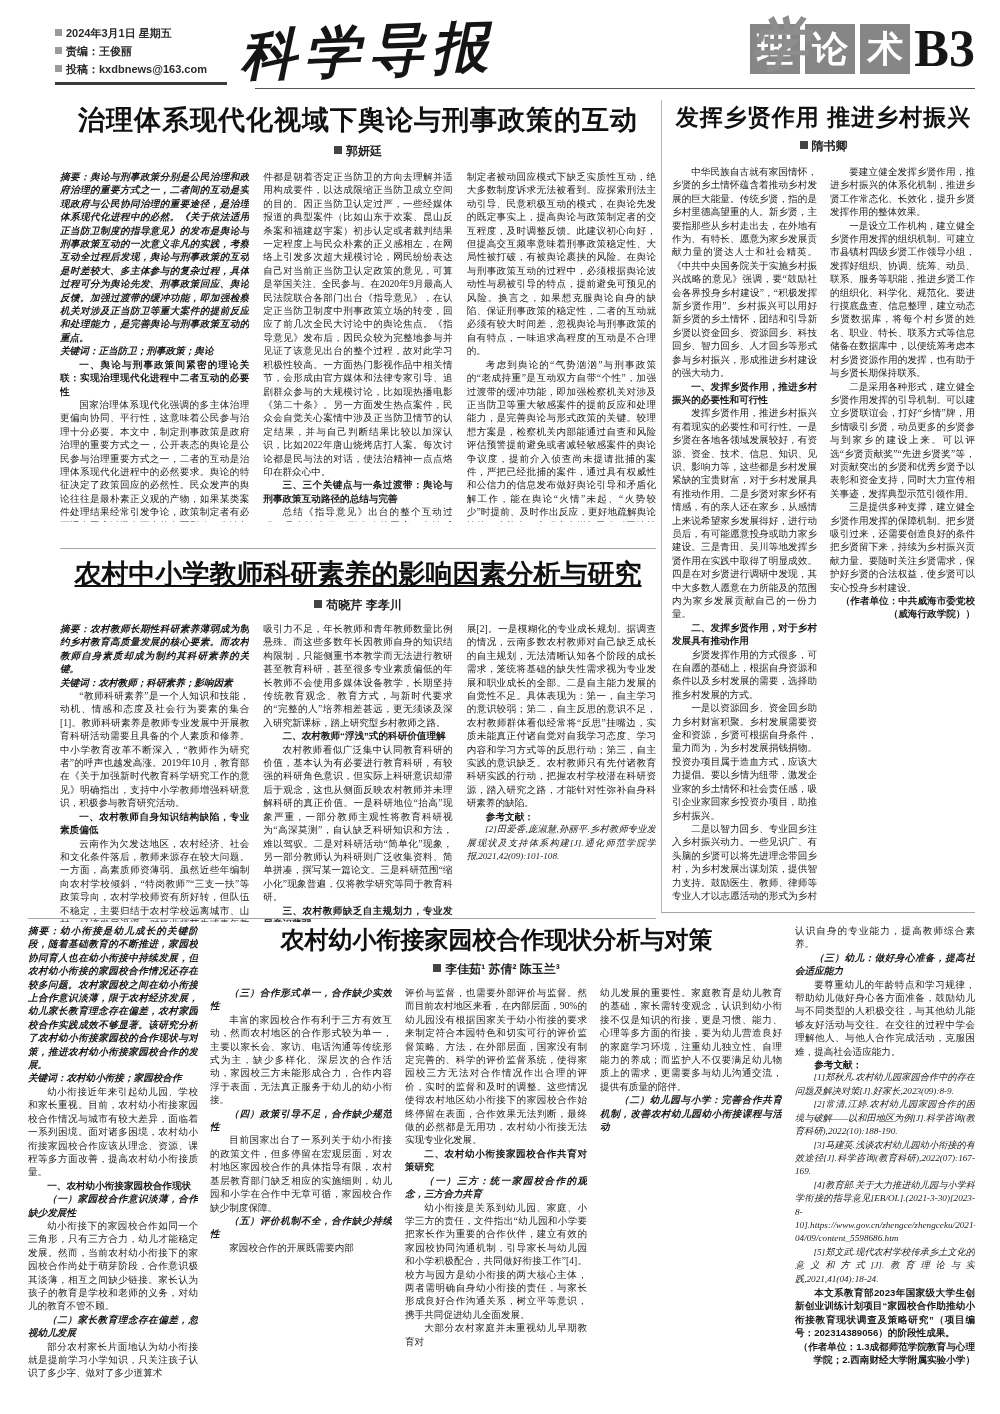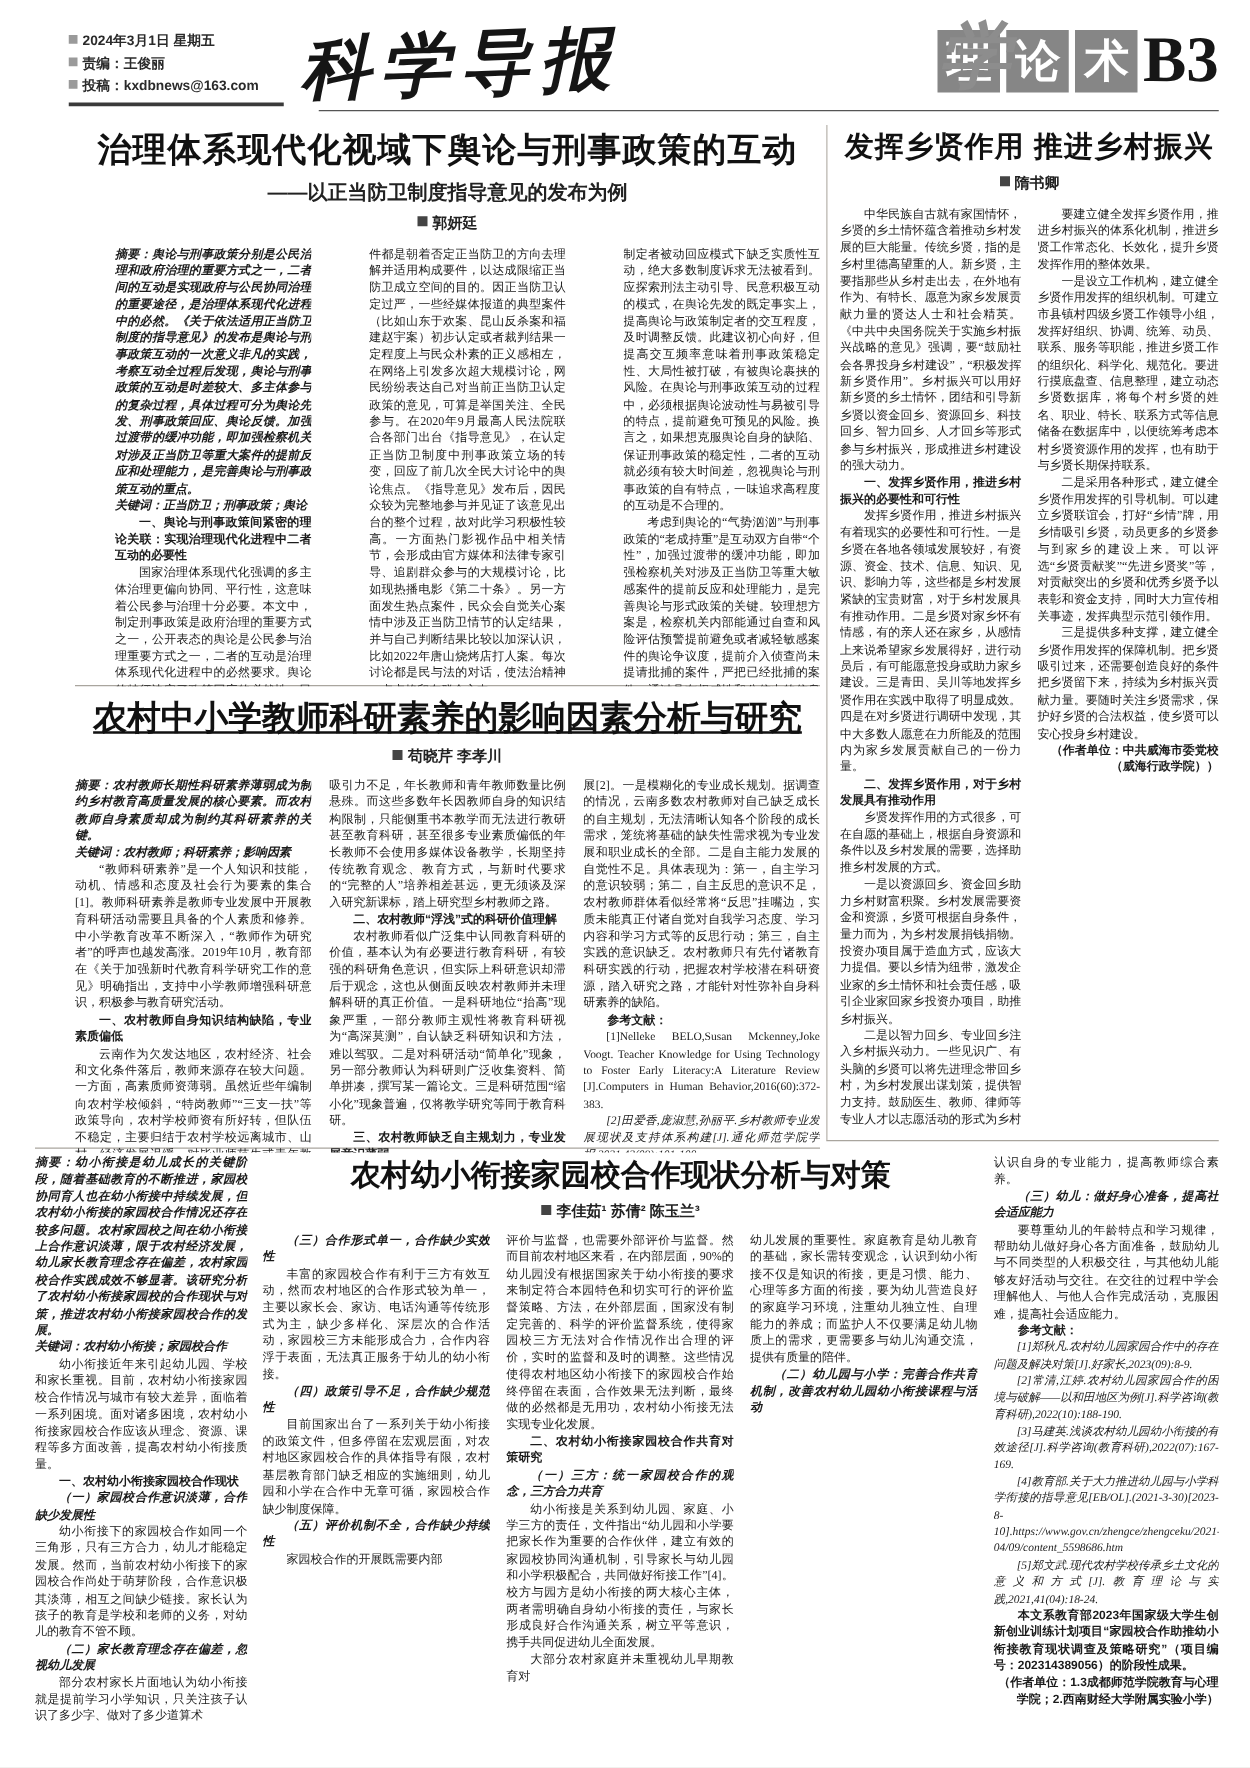--- a/index.html
+++ b/index.html
@@ -41,21 +41,21 @@
   .s-refh{text-indent:2em;font-weight:700;font-family:"Liberation Sans",sans-serif;}
   .s-ref{text-indent:2em;font-style:italic;font-size:9.2px;}
   .s-refen{text-indent:2em;font-size:9.2px;}
   .s-fund{text-indent:2em;font-weight:700;font-family:"Liberation Sans",sans-serif;}
   .s-unit{text-indent:0;text-align:right;font-weight:700;font-family:"Liberation Sans",sans-serif;}
   
   .art1{left:60px;top:102px;width:596px;}
   .art1 .art-title{font-size:27px;letter-spacing:1px;}
   .art1 .art-sub{font-size:16px;margin-top:6px;}
   .art1 .cols{margin-top:10px;gap:14px;}
-  .art1 .col{width:190px;height:352px;margin-left:32px;}
+  .art1 .col{width:190px;height:352px;}
   .art2{left:672px;top:102px;width:303px;}
   .art2 .art-title{font-size:23px;letter-spacing:1px;}
   .art2 .cols{margin-top:10px;gap:13px;}
   .art2 .col{width:145px;height:737px;}
   .art3{left:60px;top:556px;width:596px;}
   .art3 .art-title{font-size:27px;text-decoration:underline;}
   .art3 .cols{margin-top:8px;gap:14px;}
   .art3 .col{width:190px;height:300px;}
   .art4{left:28px;top:924px;width:947px;display:flex;gap:12px;}
   .art4 .sidecol{width:170px;height:482px;}
@@ -86,21 +86,20 @@
     <div class="page-no">B3</div>
   </div>
 
   <div class="vrule" style="left:661px;top:100px;height:812px;"></div>
   <div class="hrule" style="left:60px;top:548px;width:596px;"></div>
   <div class="hrule" style="left:661px;top:912px;width:314px;"></div>
   <div class="hrule" style="left:28px;top:918px;width:628px;"></div>
 
   <section class="art art1">
     <div class="art-title">治理体系现代化视域下舆论与刑事政策的互动</div>
-    <div class="art-sub">——以正当防卫制度指导意见的发布为例</div>
     <div class="byline"><span class="sq"></span><span>郭妍廷</span></div>
     <div class="cols">
       <div class="col">
           <p class="para s-abs">摘要：舆论与刑事政策分别是公民治理和政府治理的重要方式之一，二者间的互动是实现政府与公民协同治理的重要途径，是治理体系现代化进程中的必然。《关于依法适用正当防卫制度的指导意见》的发布是舆论与刑事政策互动的一次意义非凡的实践，考察互动全过程后发现，舆论与刑事政策的互动是时差较大、多主体参与的复杂过程，具体过程可分为舆论先发、刑事政策回应、舆论反馈。加强过渡带的缓冲功能，即加强检察机关对涉及正当防卫等重大案件的提前反应和处理能力，是完善舆论与刑事政策互动的重点。</p>
           <p class="para s-kw">关键词：正当防卫；刑事政策；舆论</p>
           <p class="para s-h">一、舆论与刑事政策间紧密的理论关联：实现治理现代化进程中二者互动的必要性</p>
           <p class="para s-p">国家治理体系现代化强调的多主体治理更偏向协同、平行性，这意味着公民参与治理十分必要。本文中，制定刑事政策是政府治理的重要方式之一，公开表态的舆论是公民参与治理重要方式之一，二者的互动是治理体系现代化进程中的必然要求。舆论的特征决定了政策回应的必然性。民众发声的舆论往往是最朴素正义观的产物，如果某类案件处理结果经常引发争论，政策制定者有必要适当回应以避免更大的负面影响。舆论与刑事政策的互动，从二者自身分析和实现治理体系现代化大背景出发，都有充分的必要性，需要通过总结现有经验，推进构建良性互动机制。</p>
         </div>
       <div class="col">
           <p class="para s-pc">件都是朝着否定正当防卫的方向去理解并适用构成要件，以达成限缩正当防卫成立空间的目的。因正当防卫认定过严，一些经媒体报道的典型案件（比如山东于欢案、昆山反杀案和福建赵宇案）初步认定或者裁判结果一定程度上与民众朴素的正义感相左，在网络上引发多次超大规模讨论，网民纷纷表达自己对当前正当防卫认定政策的意见，可算是举国关注、全民参与。在2020年9月最高人民法院联合各部门出台《指导意见》，在认定正当防卫制度中刑事政策立场的转变，回应了前几次全民大讨论中的舆论焦点。《指导意见》发布后，因民众较为完整地参与并见证了该意见出台的整个过程，故对此学习积极性较高。一方面热门影视作品中相关情节，会形成由官方媒体和法律专家引导、追剧群众参与的大规模讨论，比如现热播电影《第二十条》。另一方面发生热点案件，民众会自觉关心案情中涉及正当防卫情节的认定结果，并与自己判断结果比较以加深认识，比如2022年唐山烧烤店打人案。每次讨论都是民与法的对话，使法治精神一点点烙印在群众心中。</p>
@@ -150,21 +149,20 @@
         </div>
       <div class="col">
           <p class="para s-pc">吸引力不足，年长教师和青年教师数量比例悬殊。而这些多数年长因教师自身的知识结构限制，只能侧重书本教学而无法进行教研甚至教育科研，甚至很多专业素质偏低的年长教师不会使用多媒体设备教学，长期坚持传统教育观念、教育方式，与新时代要求的“完整的人”培养相差甚远，更无须谈及深入研究新课标，踏上研究型乡村教师之路。</p>
           <p class="para s-h">二、农村教师“浮浅”式的科研价值理解</p>
           <p class="para s-p">农村教师看似广泛集中认同教育科研的价值，基本认为有必要进行教育科研，有较强的科研角色意识，但实际上科研意识却滞后于观念，这也从侧面反映农村教师并未理解科研的真正价值。一是科研地位“抬高”现象严重，一部分教师主观性将教育科研视为“高深莫测”，自认缺乏科研知识和方法，难以驾驭。二是对科研活动“简单化”现象，另一部分教师认为科研则广泛收集资料、简单拼凑，撰写某一篇论文。三是科研范围“缩小化”现象普遍，仅将教学研究等同于教育科研。</p>
           <p class="para s-h">三、农村教师缺乏自主规划力，专业发展意识薄弱</p>
         </div>
       <div class="col">
           <p class="para s-pc">展[2]。一是模糊化的专业成长规划。据调查的情况，云南多数农村教师对自己缺乏成长的自主规划，无法清晰认知各个阶段的成长需求，笼统将基础的缺失性需求视为专业发展和职业成长的全部。二是自主能力发展的自觉性不足。具体表现为：第一，自主学习的意识较弱；第二，自主反思的意识不足，农村教师群体看似经常将“反思”挂嘴边，实质未能真正付诸自觉对自我学习态度、学习内容和学习方式等的反思行动；第三，自主实践的意识缺乏。农村教师只有先付诸教育科研实践的行动，把握农村学校潜在科研资源，踏入研究之路，才能针对性弥补自身科研素养的缺陷。</p>
           <p class="para s-refh">参考文献：</p>
-          <p class="para s-refen">[1]Nelleke BELO,Susan Mckenney,Joke Voogt. Teacher Knowledge for Using Technology to Foster Early Literacy:A Literature Review [J].Computers in Human Behavior,2016(60):372-383.</p>
           <p class="para s-ref">[2]田爱香,庞淑慧,孙丽平.乡村教师专业发展现状及支持体系构建[J].通化师范学院学报,2021,42(09):101-108.</p>
         </div>
     </div>
   </section>
 
   <section class="art art4">
     <div class="col sidecol">
         <p class="para s-abs">摘要：幼小衔接是幼儿成长的关键阶段，随着基础教育的不断推进，家园校协同育人也在幼小衔接中持续发展，但农村幼小衔接的家园校合作情况还存在较多问题。农村家园校之间在幼小衔接上合作意识淡薄，限于农村经济发展，幼儿家长教育理念存在偏差，农村家园校合作实践成效不够显著。该研究分析了农村幼小衔接家园校的合作现状与对策，推进农村幼小衔接家园校合作的发展。</p>
         <p class="para s-kw">关键词：农村幼小衔接；家园校合作</p>
         <p class="para s-p">幼小衔接近年来引起幼儿园、学校和家长重视。目前，农村幼小衔接家园校合作情况与城市有较大差异，面临着一系列困境。面对诸多困境，农村幼小衔接家园校合作应该从理念、资源、课程等多方面改善，提高农村幼小衔接质量。</p>

